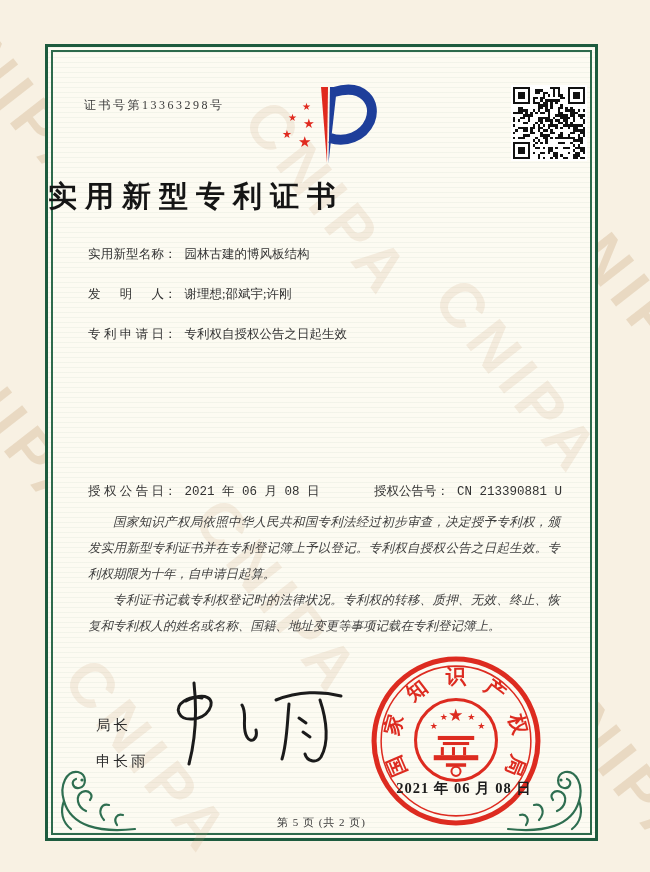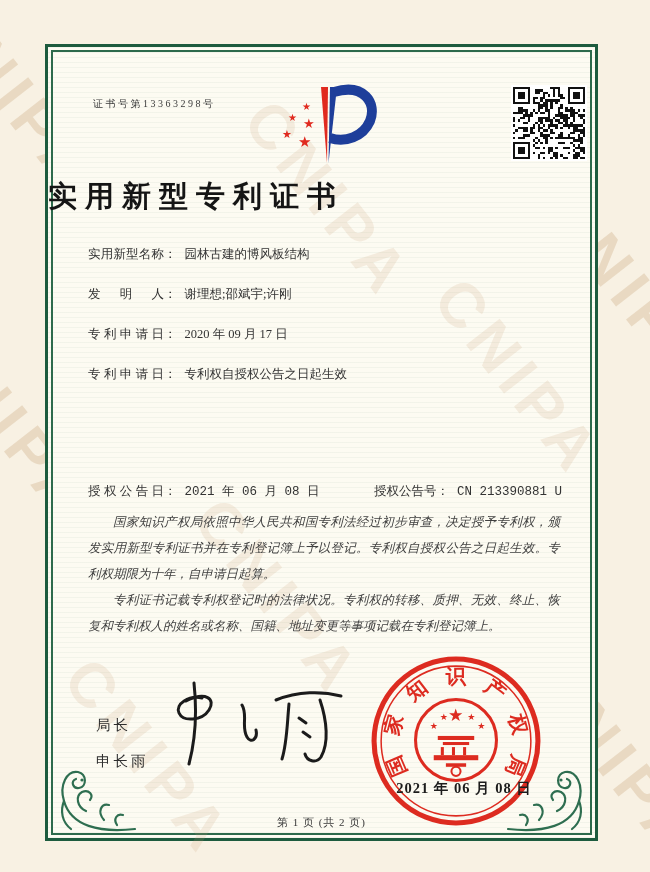--- a/index.html
+++ b/index.html
@@ -19,21 +19,21 @@
   
   .cert{
     position:absolute;left:45px;top:44px;width:547px;height:791px;
     background:
       repeating-linear-gradient(180deg, rgba(47,110,79,0.05) 0 1px, transparent 1px 5px),
       #fdfbf2;
     border:3px solid #1d5b3e;
     outline:2px solid #2d6a4c;outline-offset:-8px;
   }
   .cert-no{
-    position:absolute;left:45px;top:50px;font-size:10px;color:#3a3a3a;letter-spacing:2.5px;
+    position:absolute;left:36px;top:50px;font-size:12px;color:#3a3a3a;letter-spacing:2.5px;
   }
   .logo{position:absolute;left:224px;top:34px;width:110px;height:88px;}
   .qr{position:absolute;left:463px;top:38px;width:72px;height:72px;background:#fff;padding:2px;}
   .qr svg{display:block;width:100%;height:100%;fill:#111;}
   .title{
     position:absolute;left:0;top:130px;width:100%;margin:0;text-align:left;
     font-size:29px;font-weight:600;letter-spacing:8px;color:#151515;
   }
   
   .fields{position:absolute;left:40px;top:198px;width:480px;font-size:12.5px;color:#333;}
@@ -413,23 +413,20 @@
   <h1 class="title">实用新型专利证书</h1>
 
   <div class="fields">
     <div class="frow">
       <span class="flabel">实用新型名称</span><span class="fcolon">：</span><span>园林古建的博风板结构</span>
     </div>
     <div class="frow">
       <span class="flabel">发明人</span><span class="fcolon">：</span><span>谢理想;邵斌宇;许刚</span>
     </div>
     <div class="frow">
-      <span class="flabel">专利申请日</span><span class="fcolon">：</span><span>2020 年 09 月 17 日</span>
-    </div>
-    <div class="frow">
       <span class="flabel">专利申请日</span><span class="fcolon">：</span><span>专利权自授权公告之日起生效</span>
     </div>
   </div>
 
   <div class="grant">
     <span>
       <span class="flabel">授权公告日</span><span class="fcolon">：</span><span>2021 年 06 月 08 日</span>
     </span>
     <span class="col2">
       <span>授权公告号</span><span class="fcolon">：</span><span>CN 213390881 U</span>
@@ -505,14 +502,14 @@
     <svg viewBox="0 0 86 86" width="86" height="86" fill="none" stroke="#2e6e50" stroke-width="2.2" stroke-linecap="round">
       <path d="M84,80 C48,84 20,77 13,52 C8,36 16,21 27,23 C36,25 36,38 28,39 C22,40 19,32 25,30"></path>
       <path d="M35,62 C26,58 24,47 31,43 C38,40 43,46 39,51"></path>
       <path d="M53,71 C46,63 50,54 58,56"></path>
       <path d="M13,52 C9,62 11,73 20,80"></path>
       <path d="M66,76 C62,70 66,64 72,66"></path>
       <circle cx="31" cy="31" r="1.6" fill="#2e6e50" stroke="none"></circle>
     </svg>
   </div>
 
-  <div class="footer">第 1 页 (共 2 页)</div>
+  <div class="footer">第 5 页 (共 2 页)</div>
 </div>
 
 </body></html>

